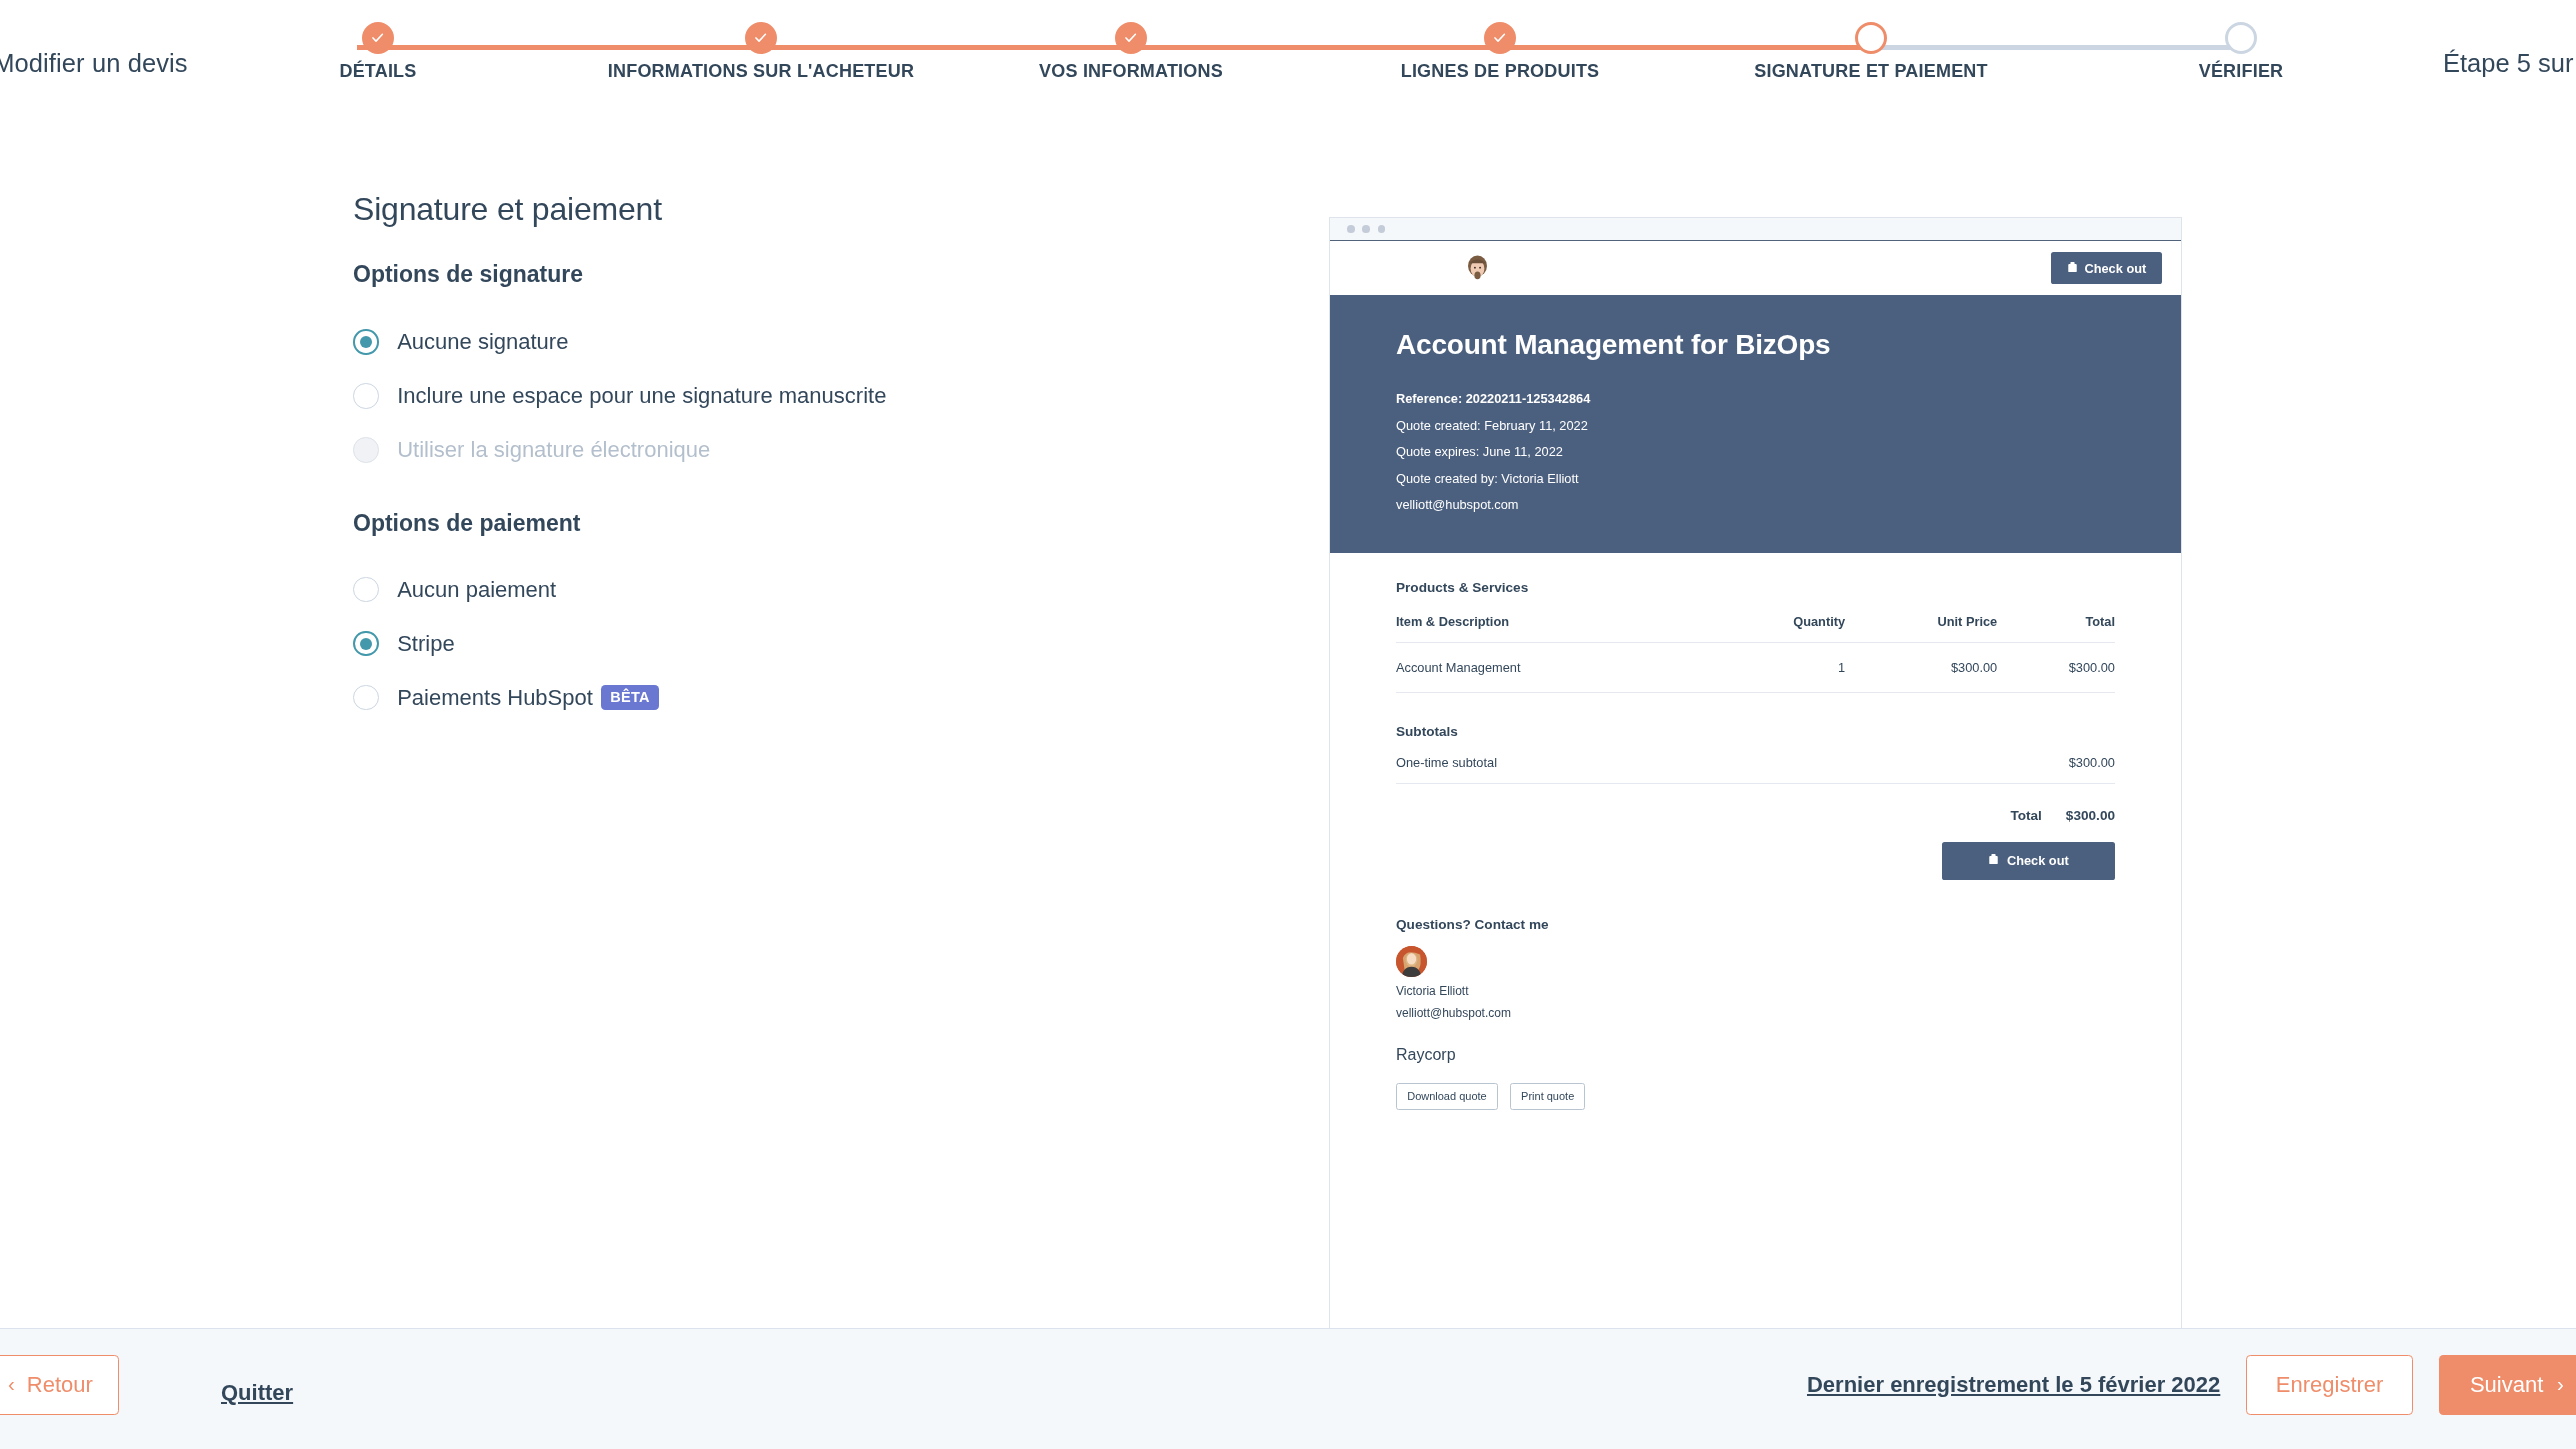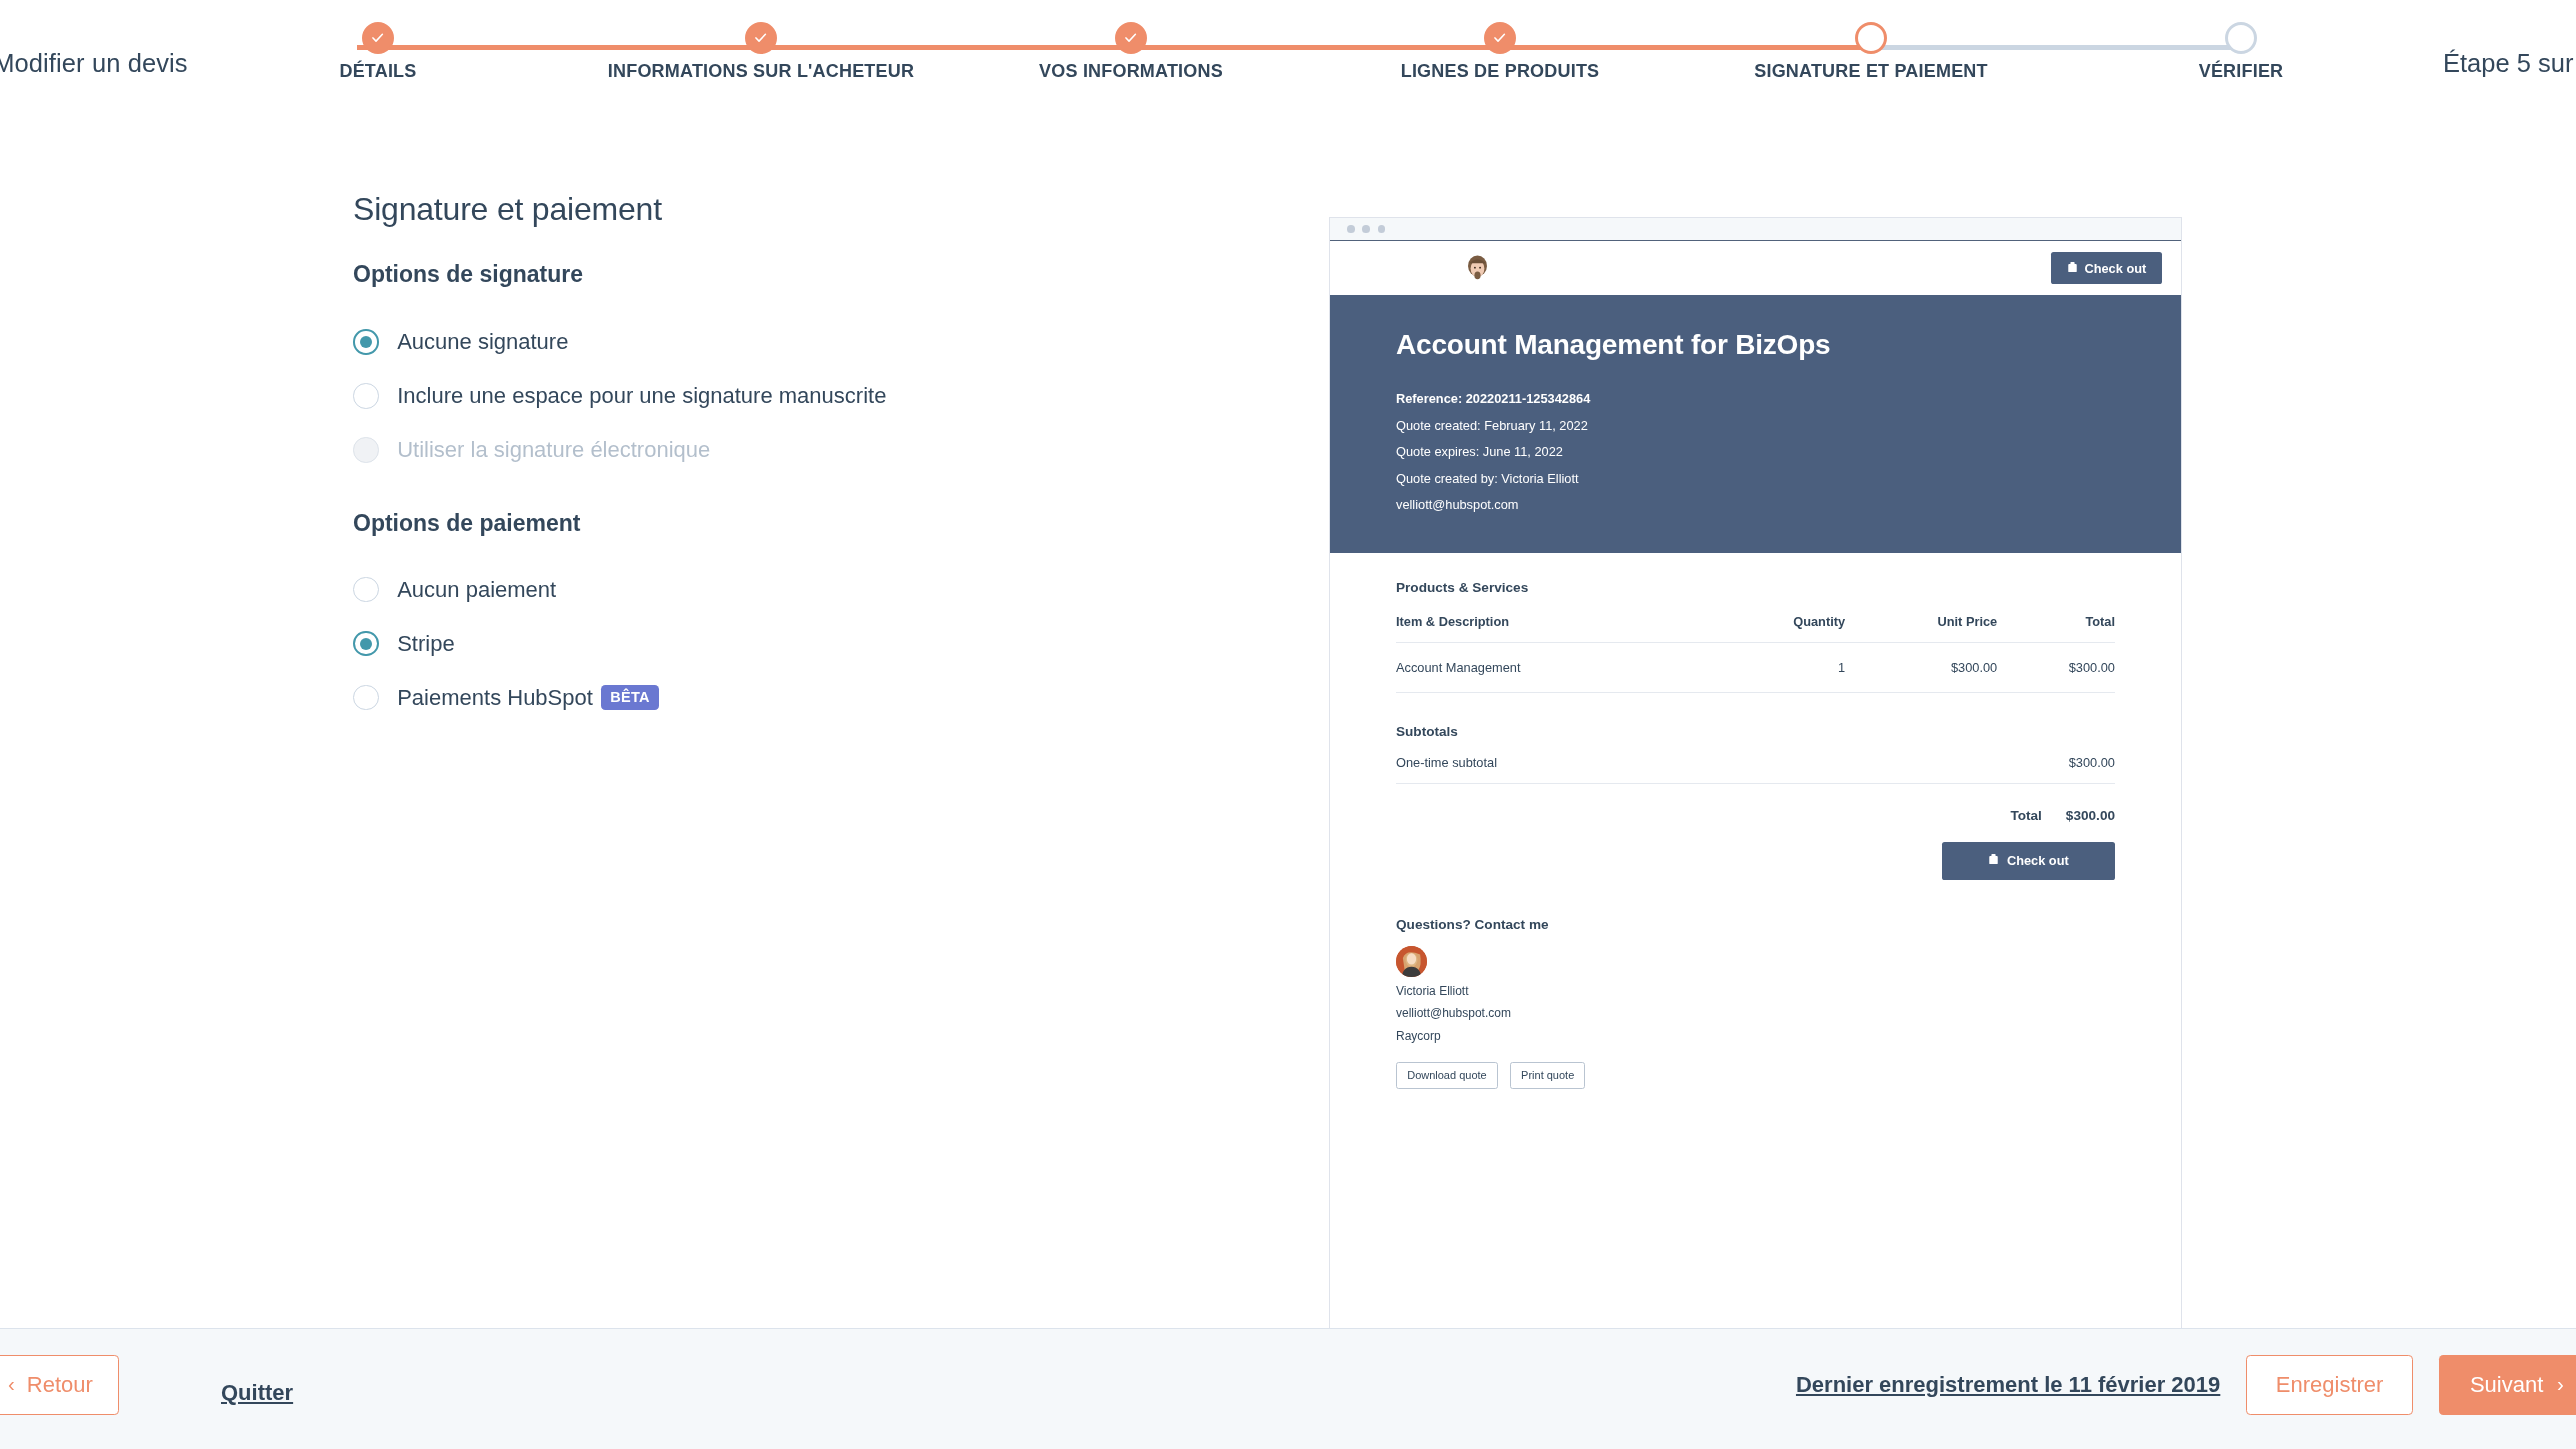--- a/index.html
+++ b/index.html
@@ -126,21 +126,21 @@
     background:#4b5f7e; color:#fff; font-size:12.8px; font-weight:700;
     border:none; border-radius:2.6px; cursor:pointer;
     display:flex; align-items:center; justify-content:center; gap:7.7px;
   }
   .contact-block { margin-top:37px; }
   .contact-avatar {
     width:31px; height:31px; border-radius:50%; margin-top:13.6px;
     background:#c7562f; overflow:hidden;
   }
   .contact-line { font-size:12px; color:#33475b; margin-top:7.7px; }
-  .company-line { font-size:12px; color:#33475b; margin-top:9px; }
+  .company-line { font-size:16px; color:#33475b; margin-top:26px; }
   .quote-actions { display:flex; gap:12px; margin-top:18.7px; }
   .quote-actions button {
     font-size:11px; color:#33475b; background:#fff;
     border:0.9px solid #b9c4d1; border-radius:2.6px; padding:6.8px 10.2px; cursor:pointer;
     font-family:"Liberation Sans", sans-serif;
   }
 
   
   .footer {
     position:absolute; left:0; bottom:0; width:2576px; height:121px;
@@ -389,21 +389,21 @@
   </div>
 
   <div class="footer">
     <button class="btn-back">
       <span class="chev">‹</span>
       <span>Retour</span>
     </button>
     <a class="btn-quit">Quitter</a>
 
     <div class="footer-right">
-      <a class="saved-link">Dernier enregistrement le 11 février 2019</a>
+      <a class="saved-link">Dernier enregistrement le 5 février 2022</a>
       <button class="btn-save">Enregistrer</button>
       <button class="btn-next">
         <span>Suivant</span>
         <span class="chev">›</span>
       </button>
     </div>
   </div>
 
 </div>
 

